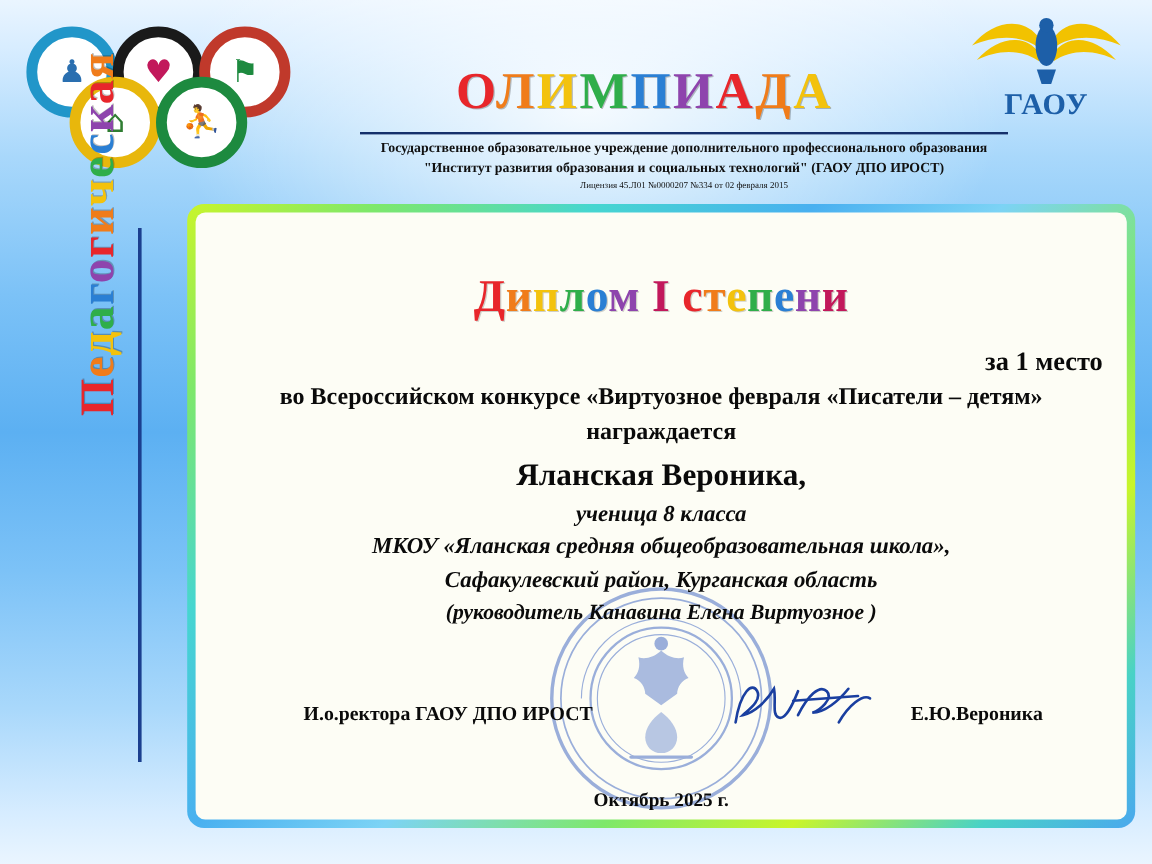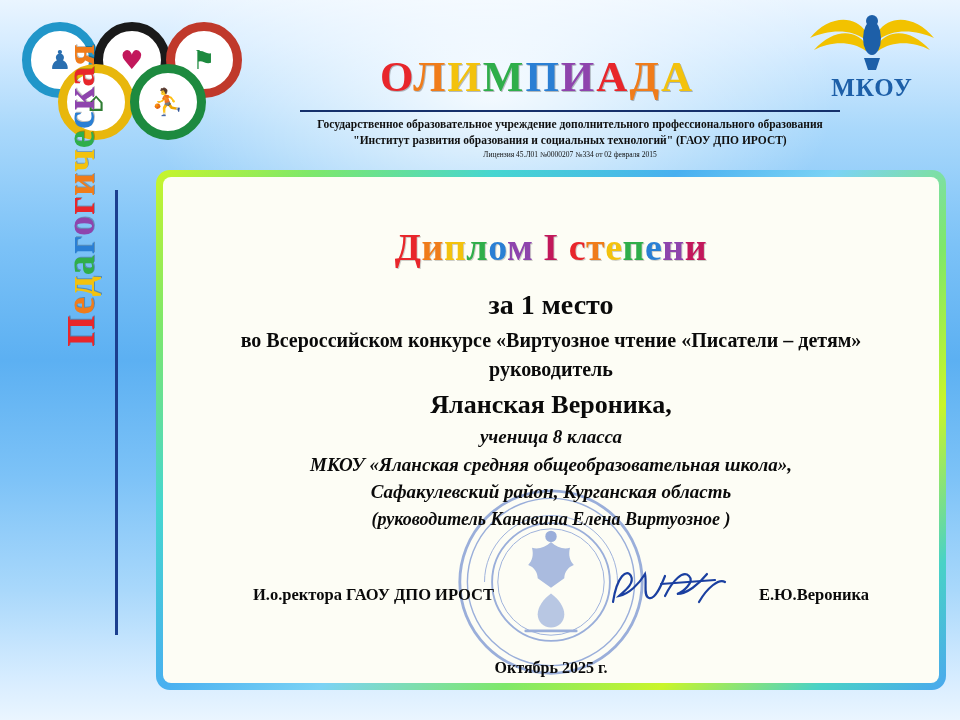--- a/index.html
+++ b/index.html
@@ -228,21 +228,21 @@
     right: 20px;
     top: 108px;
     text-align: center;
     color: #0a0a0a;
   }
   .body-block .ln {
     font-family: "Liberation Serif", serif;
     font-weight: bold;
     line-height: 1.45;
   }
-  .ln.place   { font-size: 28px; }
+  .ln.place   { font-size: 22px; text-align: right; }
   .ln.contest { font-size: 20px; }
   .ln.award   { font-size: 20px; }
   .ln.name    { font-size: 26px; margin-top: 2px; }
   .ln.grade   { font-size: 19px; font-style: italic; }
   .ln.school  { font-size: 19px; font-style: italic; }
   .ln.region  { font-size: 19px; font-style: italic; }
   .ln.teacher { font-size: 18px; font-style: italic; }
 
   .sign-row {
     position: absolute;
@@ -303,21 +303,21 @@
       <svg width="132" height="70" viewBox="0 0 132 70" xmlns="http://www.w3.org/2000/svg">
         <path d="M4 30 C 22 8, 48 6, 60 24 L 60 32 C 44 20, 22 22, 4 30 Z" fill="#f2c200"></path>
         <path d="M8 42 C 26 22, 48 20, 60 36 L 60 43 C 44 32, 24 34, 8 42 Z" fill="#f2c200"></path>
         <path d="M128 30 C 110 8, 84 6, 72 24 L 72 32 C 88 20, 110 22, 128 30 Z" fill="#f2c200"></path>
         <path d="M124 42 C 106 22, 84 20, 72 36 L 72 43 C 88 32, 108 34, 124 42 Z" fill="#f2c200"></path>
         <ellipse cx="66" cy="30" rx="9" ry="17" fill="#1d5fa8"></ellipse>
         <circle cx="66" cy="13" r="6" fill="#1d5fa8"></circle>
         <path d="M58 50 L 74 50 L 70 62 L 62 62 Z" fill="#1d5fa8"></path>
       </svg>
     </div>
-    <div class="irost-text">МКОУ</div>
+    <div class="irost-text">ГАОУ</div>
   </div>
 
   <div class="olimp" id="olimp-title"><span style="color: rgb(232, 38, 43);">О</span><span style="color: rgb(240, 124, 26);">Л</span><span style="color: rgb(243, 194, 13);">И</span><span style="color: rgb(47, 174, 74);">М</span><span style="color: rgb(42, 127, 212);">П</span><span style="color: rgb(142, 68, 173);">И</span><span style="color: rgb(232, 38, 43);">А</span><span style="color: rgb(240, 124, 26);">Д</span><span style="color: rgb(243, 194, 13);">А</span></div>
 
   <div class="inst">
     <div class="rule"></div>
     <div class="l1">Государственное образовательное учреждение дополнительного профессионального образования</div>
     <div class="l2">"Институт развития образования и социальных технологий" (ГАОУ ДПО ИРОСТ)</div>
     <div class="lic">Лицензия 45.Л01 №0000207 №334 от 02 февраля 2015</div>
   </div>
@@ -343,22 +343,22 @@
         </g>
         <g fill="none" stroke="#4a6fc4" stroke-width="1">
           <path d="M30 100 a70 70 0 0 1 140 0"></path>
         </g>
       </svg>
 
       <div class="diploma-title" id="diploma-title"><span style="color: rgb(232, 38, 43);">Д</span><span style="color: rgb(240, 124, 26);">и</span><span style="color: rgb(243, 194, 13);">п</span><span style="color: rgb(47, 174, 74);">л</span><span style="color: rgb(42, 127, 212);">о</span><span style="color: rgb(142, 68, 173);">м</span><span> </span><span style="color: rgb(194, 24, 91);">I</span><span> </span><span style="color: rgb(232, 38, 43);">с</span><span style="color: rgb(240, 124, 26);">т</span><span style="color: rgb(243, 194, 13);">е</span><span style="color: rgb(47, 174, 74);">п</span><span style="color: rgb(42, 127, 212);">е</span><span style="color: rgb(142, 68, 173);">н</span><span style="color: rgb(194, 24, 91);">и</span></div>
 
       <div class="body-block">
         <div class="ln place">за 1 место</div>
-        <div class="ln contest">во Всероссийском конкурсе «Виртуозное чтение «Писатели – детям»</div>
-        <div class="ln award">руководитель</div>
+        <div class="ln contest">во Всероссийском конкурсе «Виртуозное февраля «Писатели – детям»</div>
+        <div class="ln award">награждается</div>
         <div class="ln name">Яланская Вероника,</div>
         <div class="ln grade">ученица 8 класса</div>
         <div class="ln school">МКОУ «Яланская средняя общеобразовательная школа»,</div>
         <div class="ln region">Сафакулевский район, Курганская область</div>
         <div class="ln teacher">(руководитель Канавина Елена Виртуозное )</div>
       </div>
 
       <div class="sign-row">
         <div>И.о.ректора ГАОУ ДПО ИРОСТ</div>
         <div>Е.Ю.Вероника</div>

